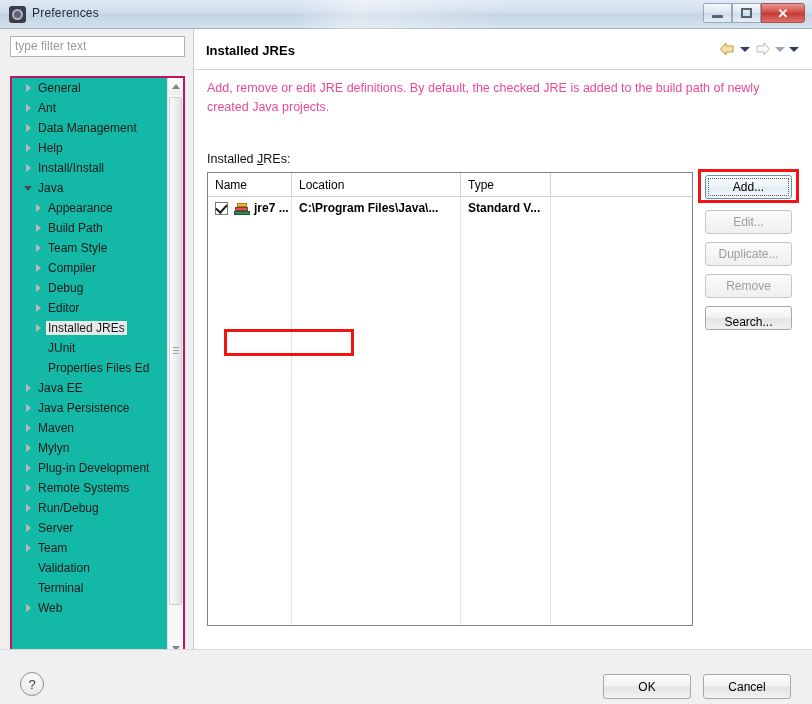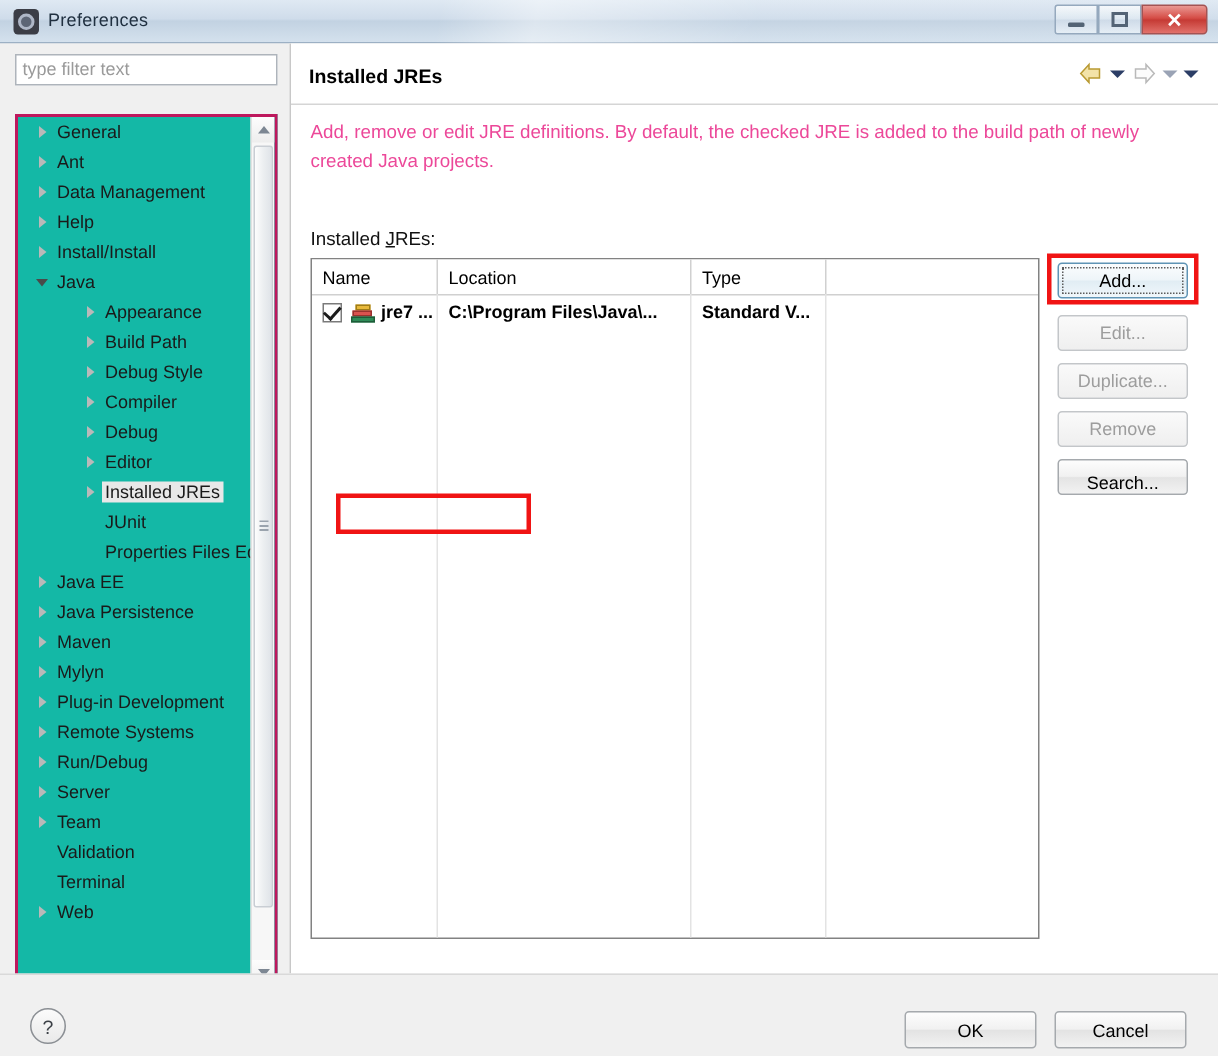--- a/index.html
+++ b/index.html
@@ -123,21 +123,21 @@
   }
   .tnode .arrow.open i {
     border-left: 4px solid transparent;
     border-right: 4px solid transparent;
     border-top: 5px solid #4a4a4a;
     border-bottom: 0;
   }
   .tnode .lbl { padding: 0 2px; }
   .tnode.sel .lbl { background: #e8e8e8; }
   .lvl0 { padding-left: 8px; }
-  .lvl1 { padding-left: 40px; }
+  .lvl1 { padding-left: 18px; }
 
   
   #tree-vscroll {
     position: absolute; right: 0; top: 0;
     width: 16px; height: 579px;
     background: #f7f7f7;
     border-left: 1px solid #e2e2e2;
     box-sizing: border-box;
   }
   .vs-arrow {
@@ -447,21 +447,21 @@
           <div class="tnode lvl1">
             <span class="arrow">
               <i></i>
             </span>
             <span class="lbl">Build Path</span>
           </div>
           <div class="tnode lvl1">
             <span class="arrow">
               <i></i>
             </span>
-            <span class="lbl">Debug Style</span>
+            <span class="lbl">Team Style</span>
           </div>
           <div class="tnode lvl1">
             <span class="arrow">
               <i></i>
             </span>
             <span class="lbl">Compiler</span>
           </div>
           <div class="tnode lvl1">
             <span class="arrow">
               <i></i>

